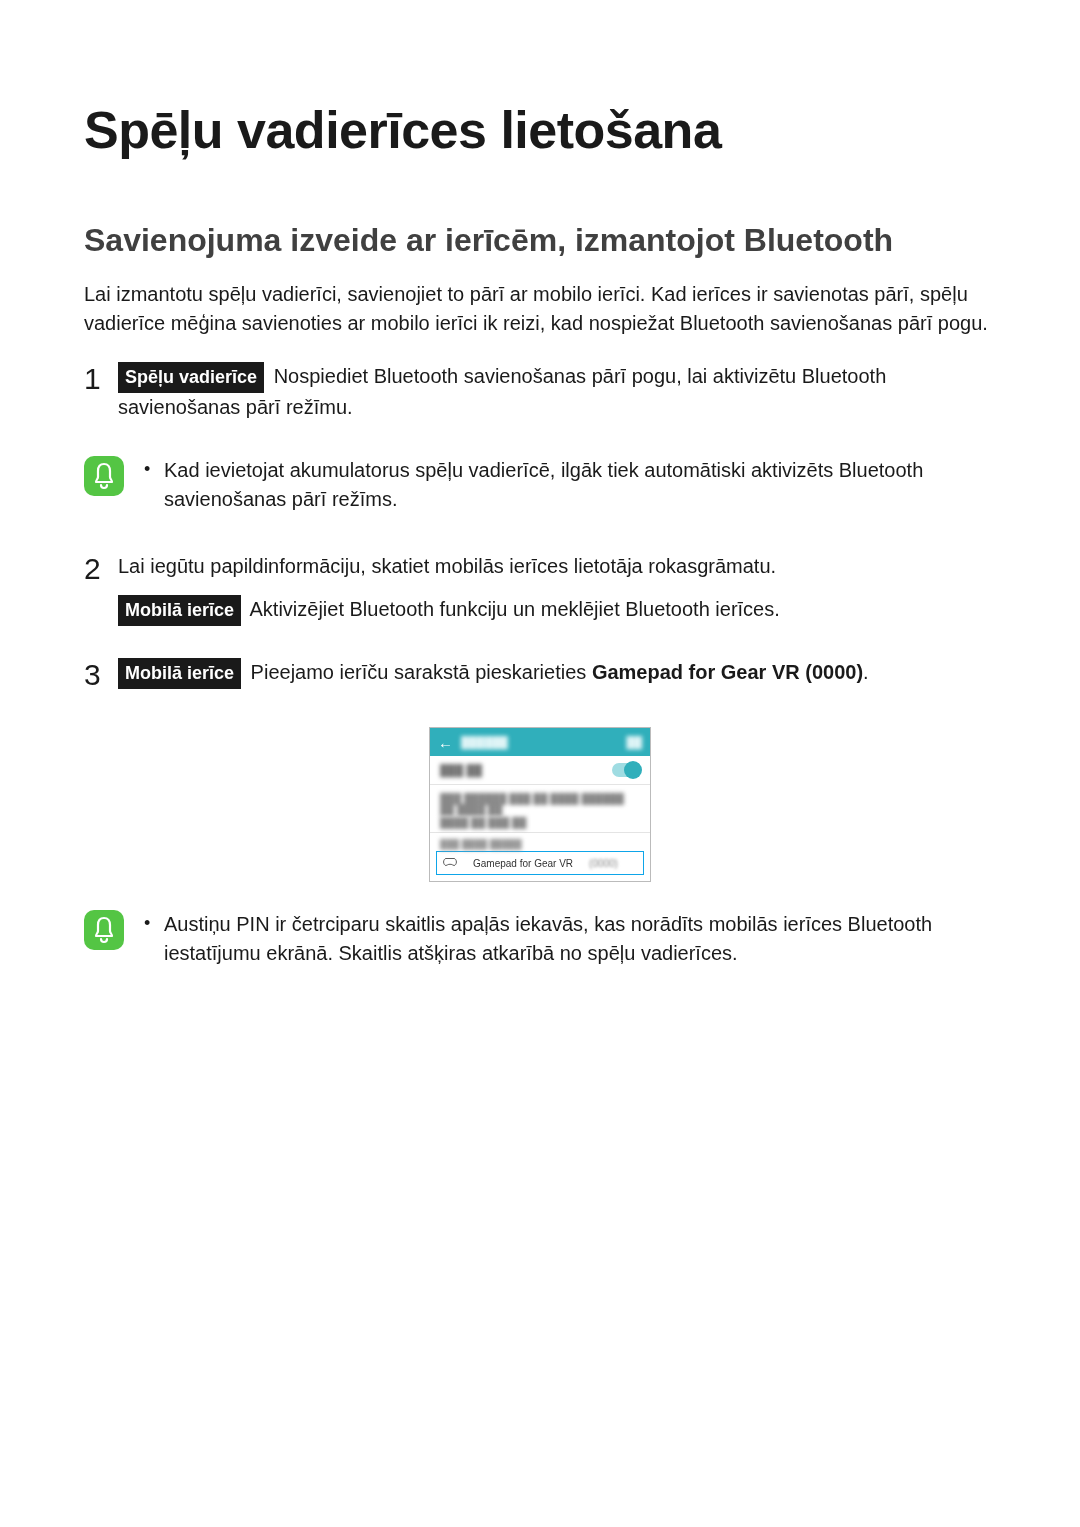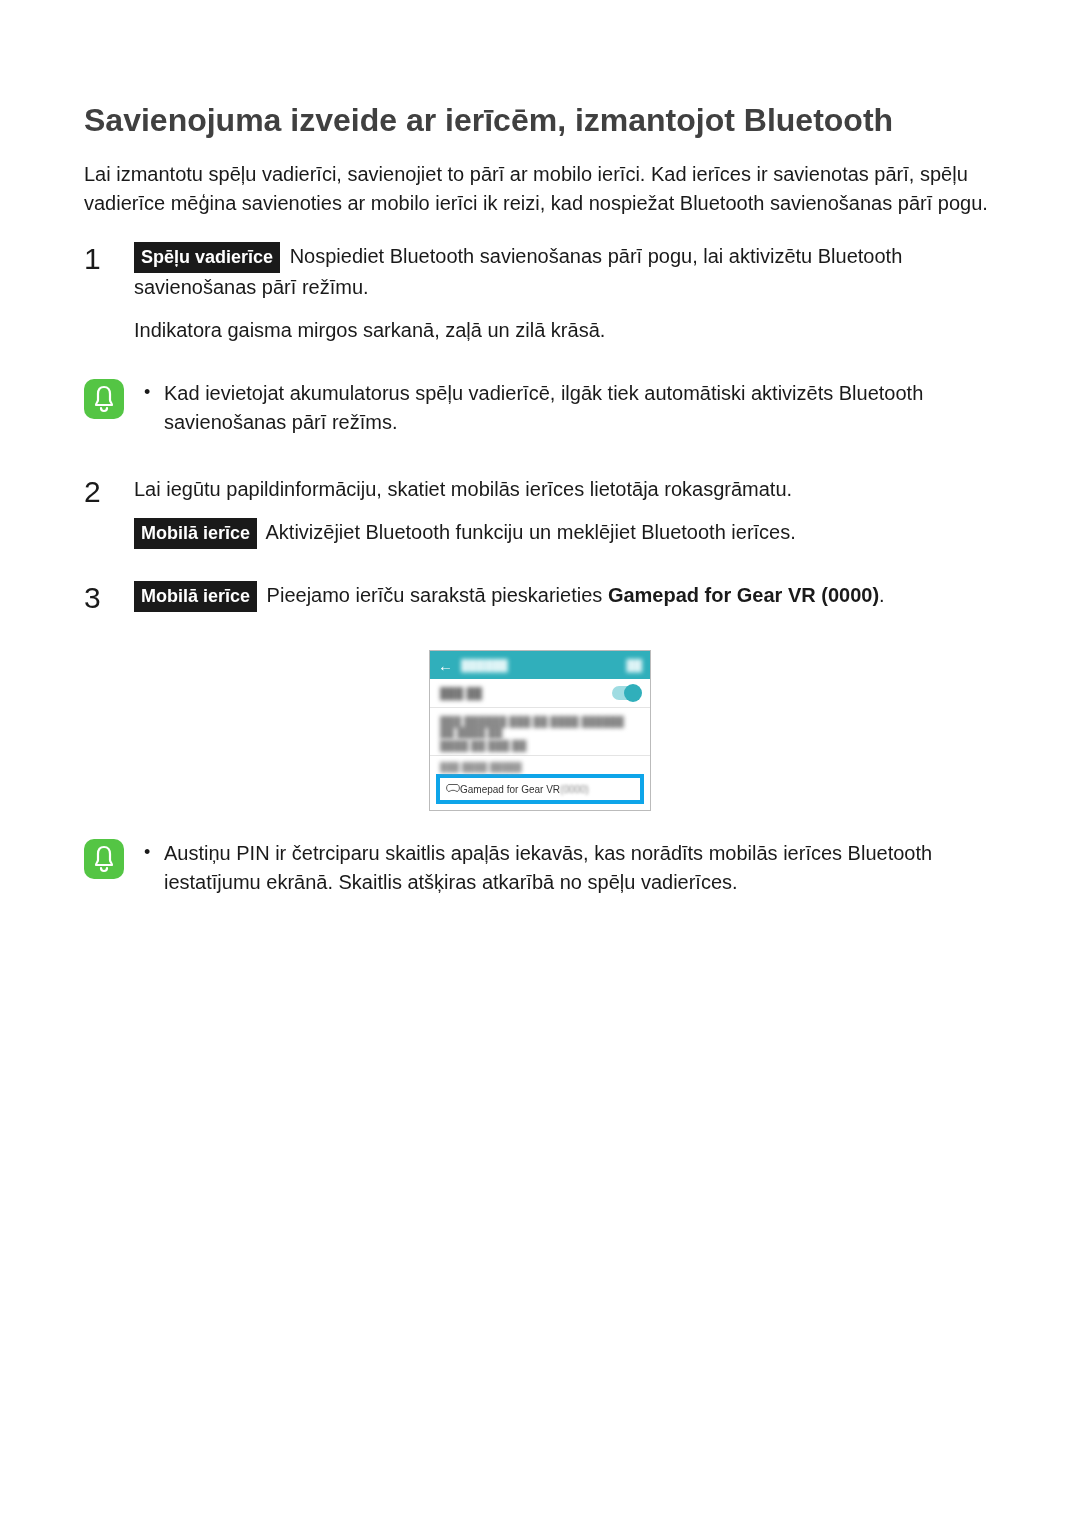--- a/index.html
+++ b/index.html
@@ -47,21 +47,21 @@
     flex: 0 0 34px;
     line-height: 1;
     padding-top: 2px;
   }
   .step-body {
     flex: 1;
     font-size: 20px;
     line-height: 1.45;
   }
   .step-body p {
-    margin: 0 0 14px 16px;
+    margin: 0 0 14px 0;
   }
   .device-badge {
     display: inline-block;
     background: #1a1a1a;
     color: #ffffff;
     font-weight: 700;
     font-size: 18px;
     padding: 2px 7px 3px 7px;
     margin-right: 4px;
     vertical-align: baseline;
@@ -196,25 +196,25 @@
   }
   .phone-devlabel {
     padding: 6px 10px 2px 10px;
     filter: blur(2.2px);
     color: #999;
     font-size: 9px;
     font-weight: 700;
   }
   .phone-device-row {
     margin: 0 6px 6px 6px;
-    border: 4px solid #0ea5e9;
+    border: 1px solid #0ea5e9;
     padding: 5px 6px;
     display: flex;
     align-items: center;
-    gap: 0;
+    gap: 16px;
     font-size: 10px;
     color: #333;
   }
   .phone-device-row .pin {
     filter: blur(1.8px);
     color: #888;
   }
   .gp-icon svg {
     width: 14px;
     height: 10px;
@@ -230,33 +230,33 @@
   }
   .footer .pg {
     font-weight: 700;
   }
 </style>
 </head>
 <body>
 
 <div class="page">
 
+  <h1 class="title">Spēļu vadierīces lietošana</h1>
 
   <h2 class="section-title">Savienojuma izveide ar ierīcēm, izmantojot Bluetooth</h2>
 
   <p class="body-text">Lai izmantotu spēļu vadierīci, savienojiet to pārī ar mobilo ierīci. Kad ierīces ir savienotas pārī, spēļu vadierīce mēģina savienoties ar mobilo ierīci ik reizi, kad nospiežat Bluetooth savienošanas pārī pogu.</p>
 
   <div class="step">
     <div class="step-num">1</div>
     <div class="step-body">
       <p>
         <span class="device-badge">Spēļu vadierīce</span>
         <span>Nospiediet Bluetooth savienošanas pārī pogu, lai aktivizētu Bluetooth savienošanas pārī režīmu.</span>
       </p>
-      <p>Indikatora gaisma mirgos sarkanā, zaļā un zilā krāsā.</p>
     </div>
   </div>
 
   <div class="note-block">
     <div class="note-icon-wrap">
       <div class="note-icon">
         <svg viewBox="0 0 24 28">
           <path d="M12 2 C8 2 6 5 6 9 L6 15 C6 17 4 18 4 20 L20 20 C20 18 18 17 18 15 L18 9 C18 5 16 2 12 2 Z" fill="none" stroke="#fff" stroke-width="2.2" stroke-linejoin="round"></path>
           <path d="M9 23 C9 25 10.5 26 12 26 C13.5 26 15 25 15 23" fill="none" stroke="#fff" stroke-width="2.2" stroke-linecap="round"></path>
         </svg>

